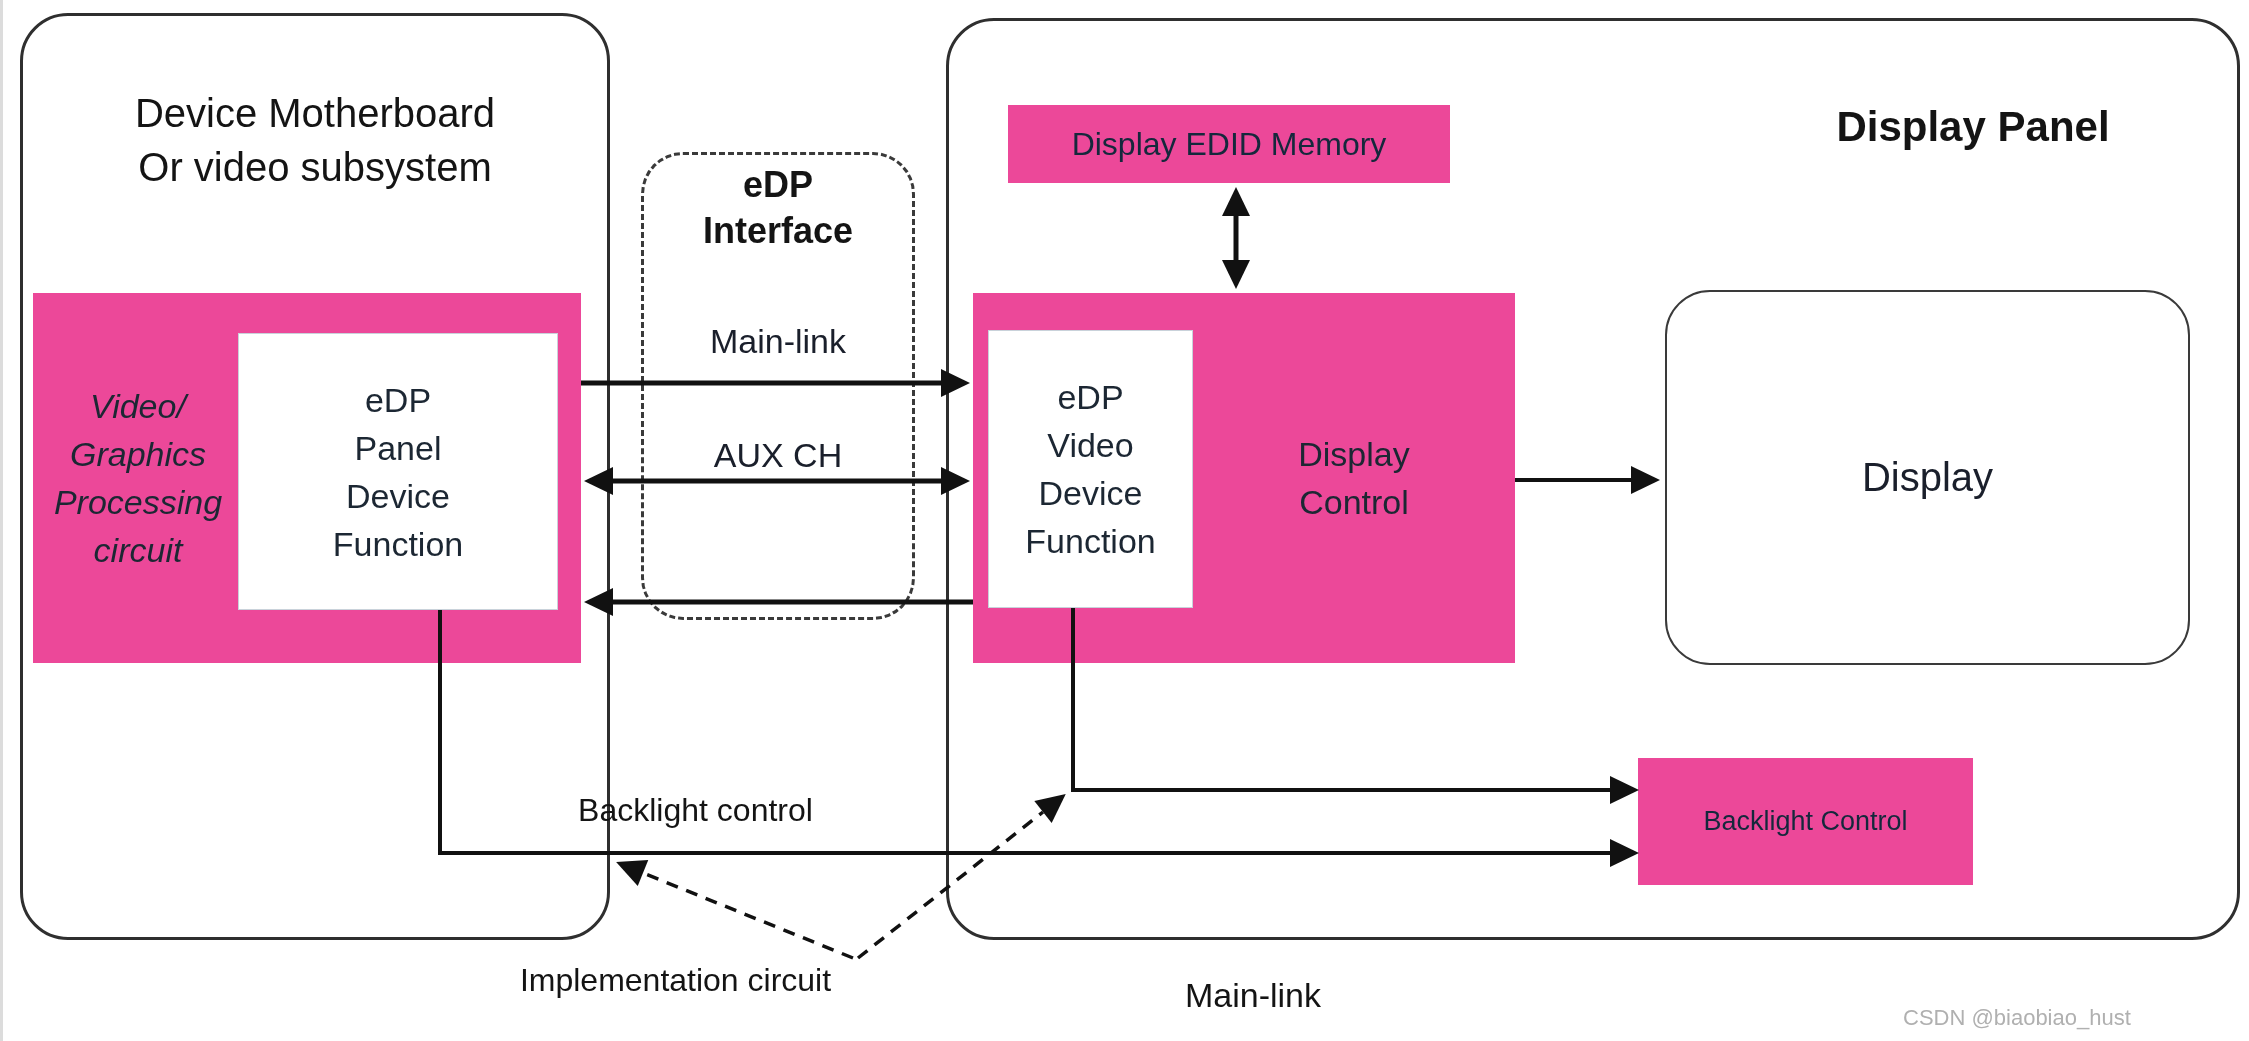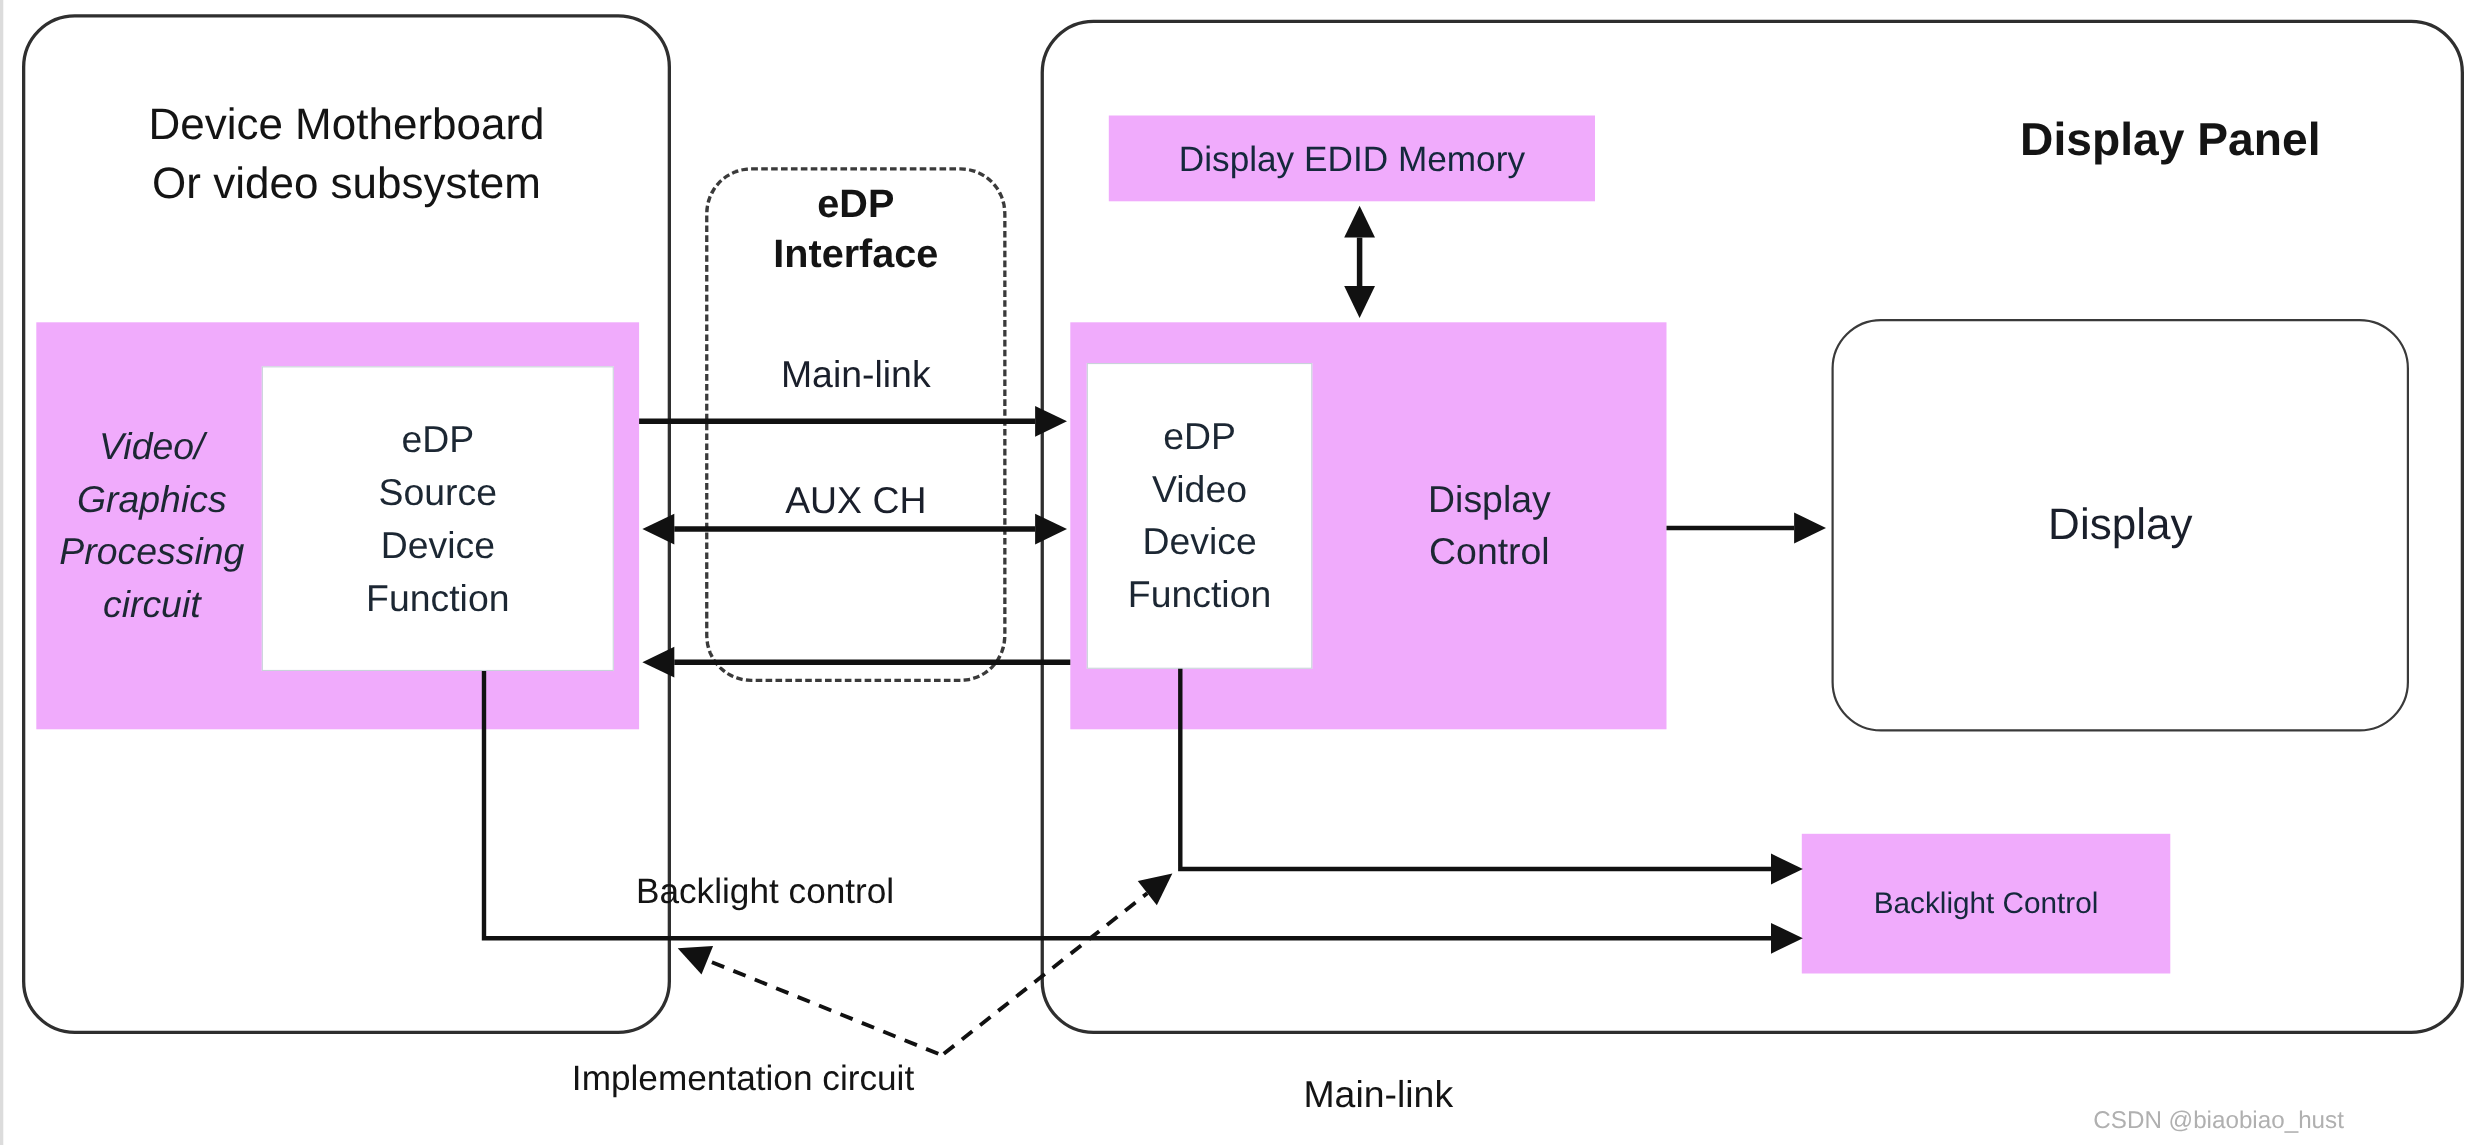--- a/index.html
+++ b/index.html
@@ -5,21 +5,21 @@
   html,body{margin:0;padding:0;background:#ffffff;}
   #canvas{
     position:relative;width:2249px;height:1041px;overflow:hidden;
     background:#ffffff;font-family:"Liberation Sans", sans-serif;
     border-left:3px solid #dcdcdc;box-sizing:border-box;
   }
   .panel{
     position:absolute;background:#ffffff;border:3px solid #2f2f2f;
     border-radius:48px;box-sizing:border-box;
   }
-  .bluebox{position:absolute;background:#f0abfc;box-sizing:border-box;}
+  .bluebox{position:absolute;background:#ec4899;box-sizing:border-box;}
   .whitebox{
     position:absolute;background:#ffffff;border:1px solid #c9d2da;
     box-sizing:border-box;display:flex;flex-direction:column;
     align-items:center;justify-content:center;
   }
   .stack{
     position:absolute;display:flex;flex-direction:column;
     align-items:center;justify-content:center;text-align:center;
   }
   .blocktext{font-size:34px;line-height:48px;color:#1c2733;}
@@ -53,21 +53,21 @@
 
   <div class="stack blocktext" style="left:30px;top:293px;width:210px;height:370px;font-style:italic;">
     <span>Video/</span>
     <span>Graphics</span>
     <span>Processing</span>
     <span>circuit</span>
   </div>
 
   <div class="whitebox blocktext" style="left:235px;top:333px;width:320px;height:277px;">
     <span>eDP</span>
-    <span>Source</span>
+    <span>Panel</span>
     <span>Device</span>
     <span>Function</span>
   </div>
 
   <div class="dashedbox" style="left:638px;top:152px;width:274px;height:468px;"></div>
 
   <div class="lbl bold" style="left:638px;top:162px;width:274px;font-size:36px;line-height:46px;color:#141414;">
     <div>eDP</div>
     <div>Interface</div>
   </div>

